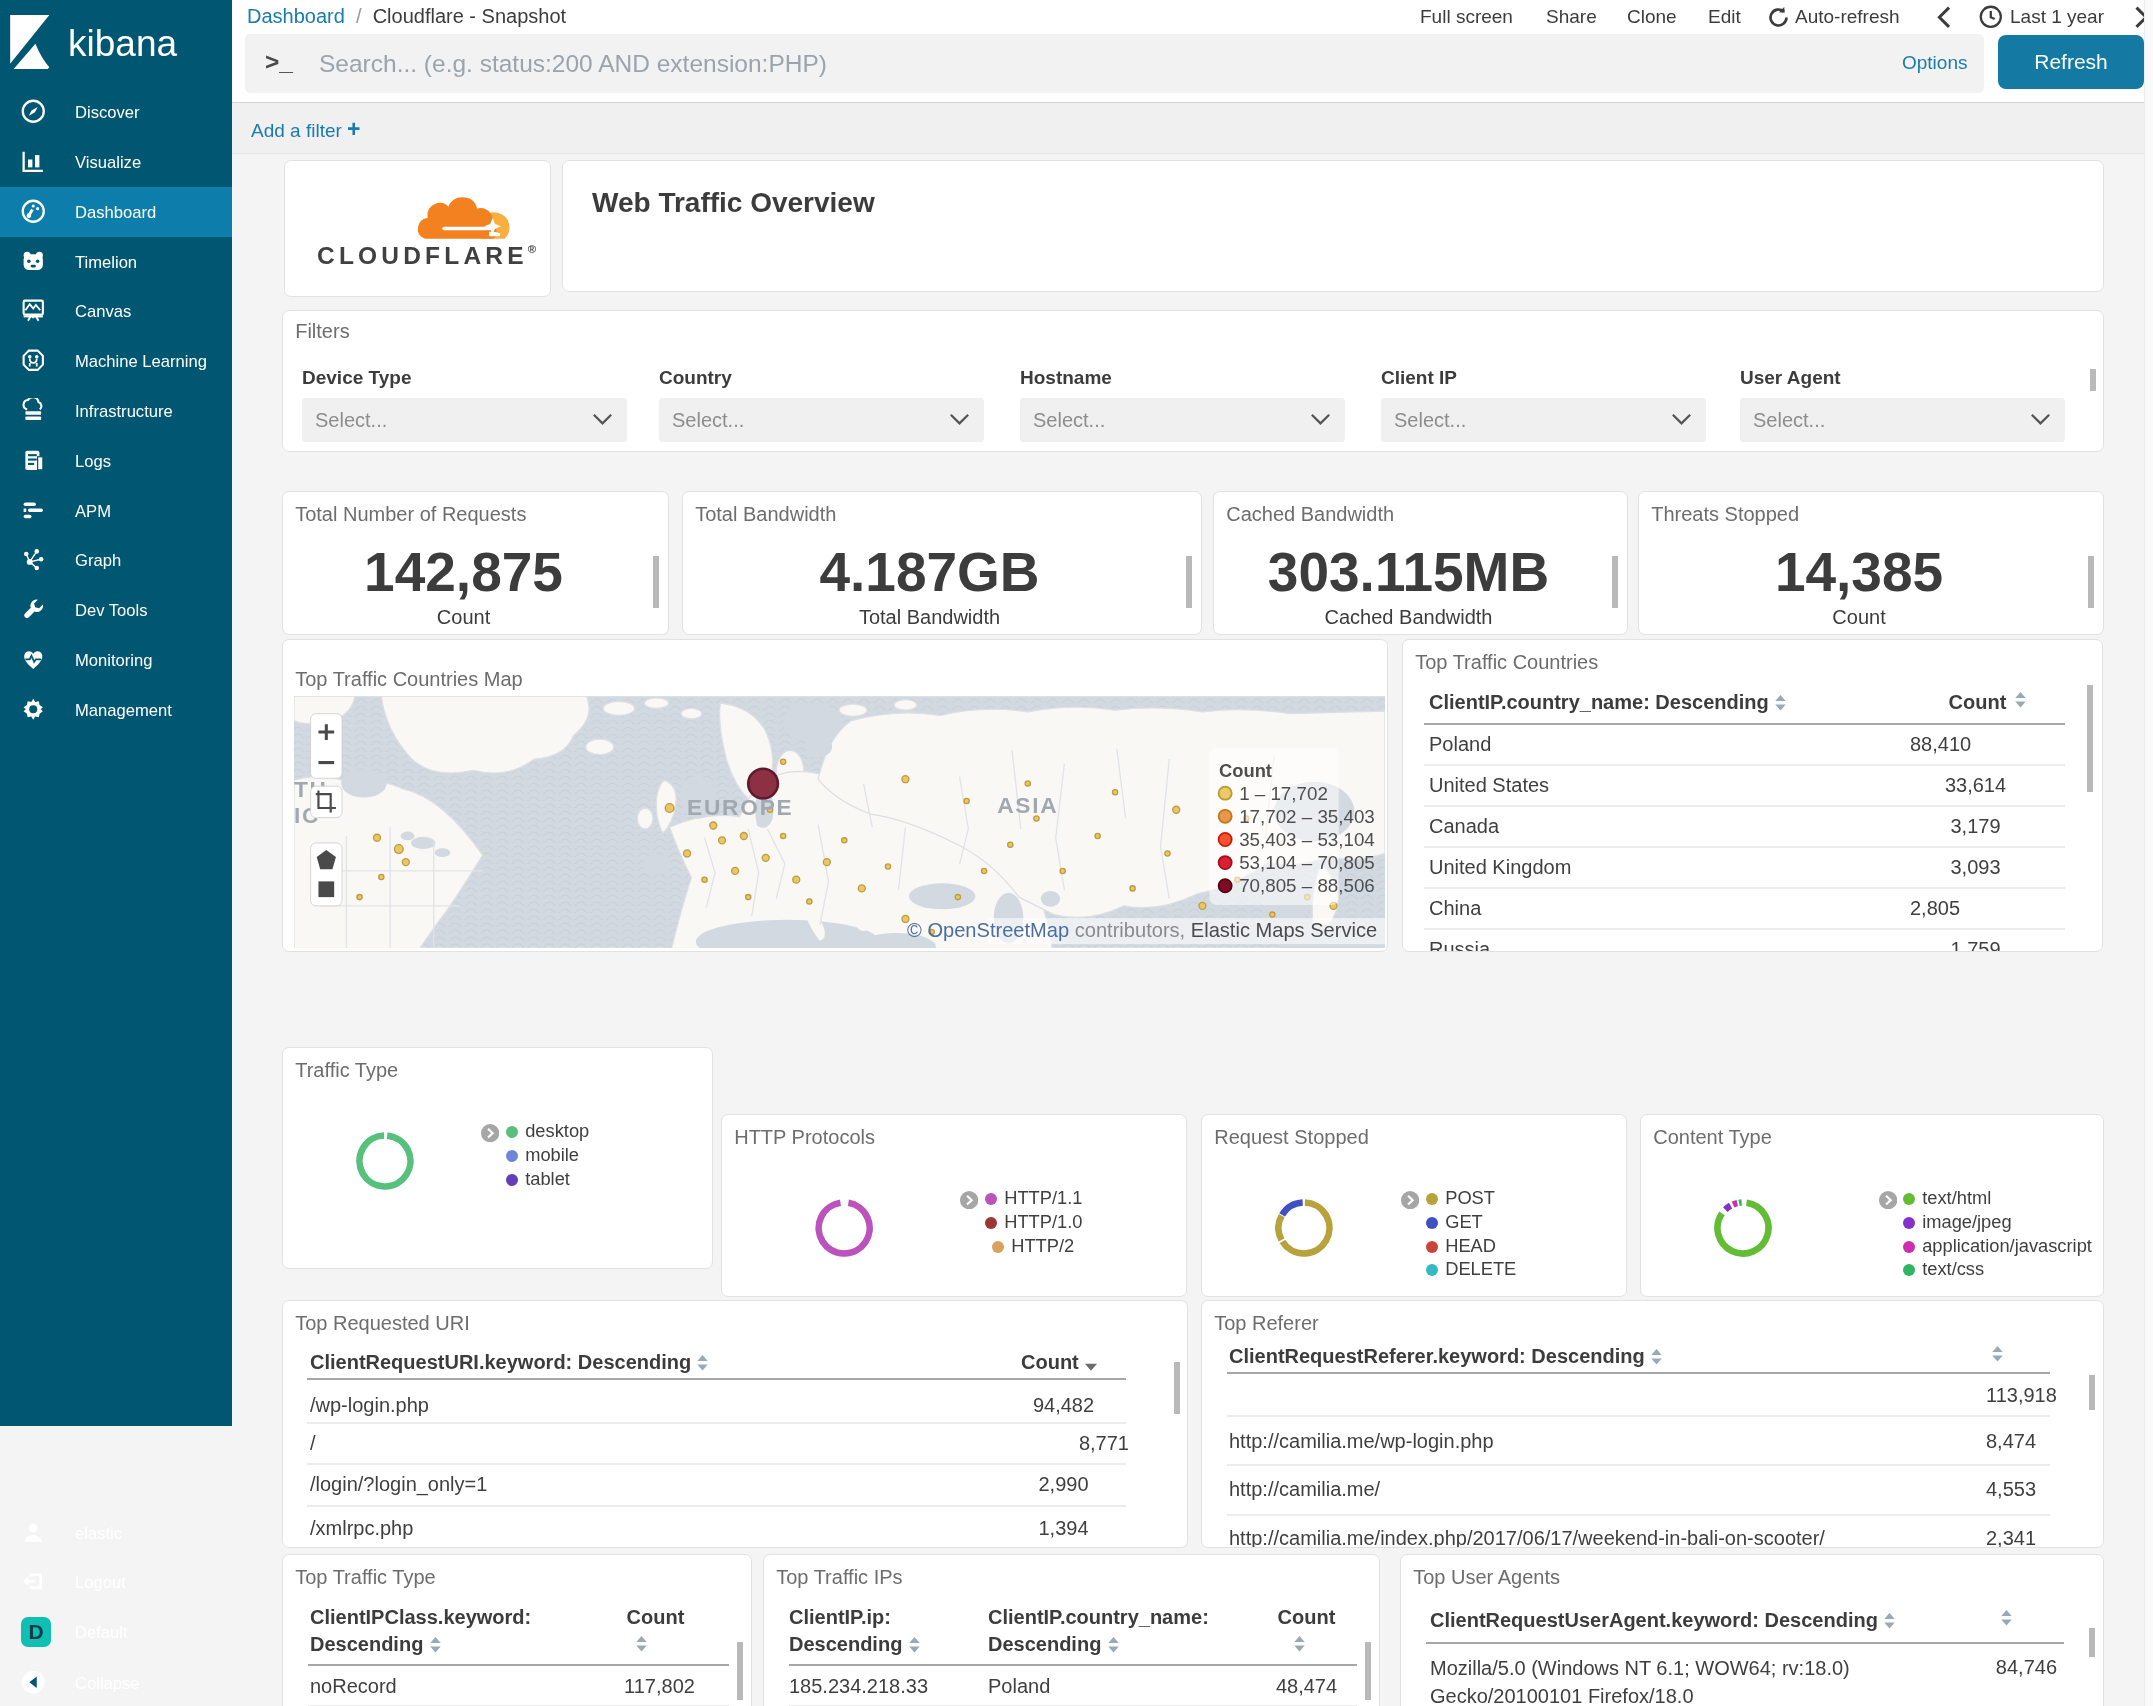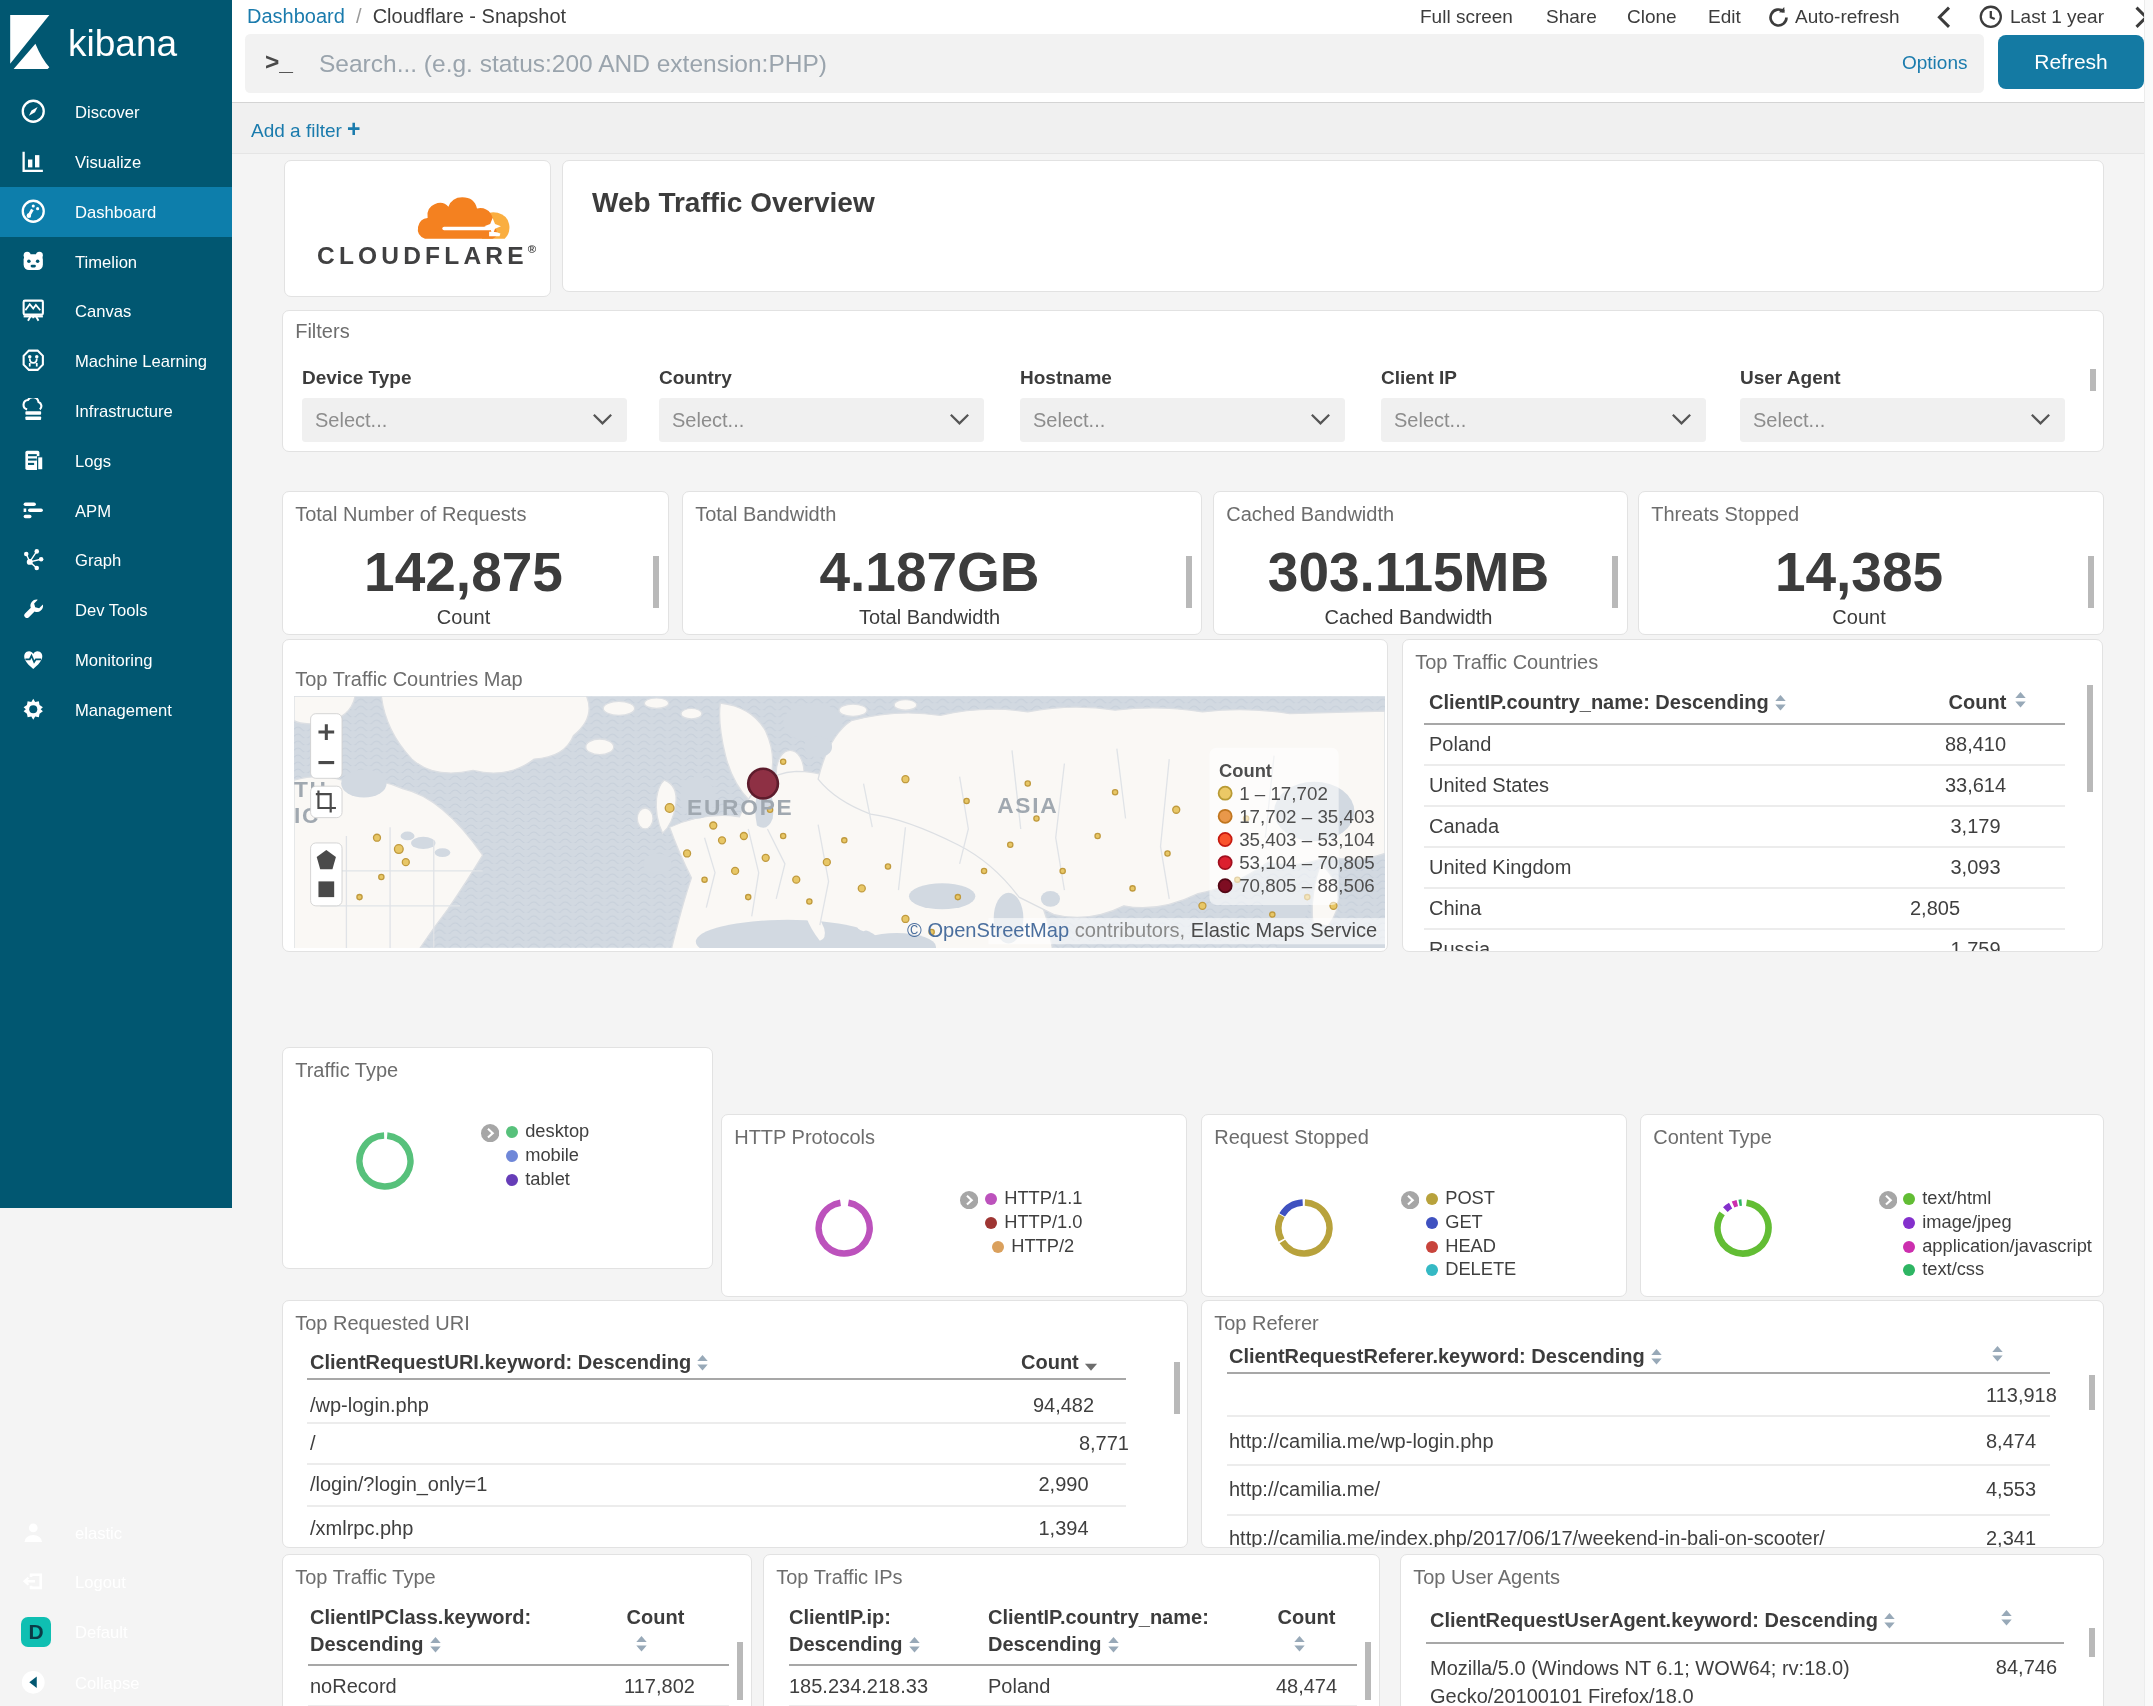--- a/index.html
+++ b/index.html
@@ -1,17 +1,17 @@
 <!DOCTYPE html>
 <html style="font-size:14px"><head><meta charset="utf-8"><style>
 *{margin:0;padding:0;box-sizing:border-box}
 html,body{width:2154px;height:1707px;overflow:hidden;background:#f4f4f4;
  font-family:"Liberation Sans",sans-serif;color:#3f3f3f;position:relative}
 .abs{position:absolute}
-#side{position:absolute;left:0;top:0;width:232px;height:1208px;background:#015771;z-index:5}
+#side{position:absolute;left:0;top:0;width:232px;height:1426px;background:#015771;z-index:5}
 .nav{position:absolute;left:0;width:100%;height:50px;color:#fff;font-size:16.6px}
 .nav .ic{position:absolute;left:21px;top:12.2px;width:24.5px;height:24.5px}
 .nav .lb{position:absolute;left:75px;top:15px;line-height:22px;white-space:nowrap}
 .nav.sel{background:#0d7eab}
 #main{position:absolute;left:232px;top:0;right:0;height:1707px}
 .panel{position:absolute;background:#fff;border:1.7px solid #e2e2e2;border-radius:7px;overflow:hidden}
 .ptitle{position:absolute;left:12.2px;top:7.9px;font-size:20px;color:#6d6d6d;white-space:nowrap}
 .thumb{position:absolute;width:6.1px;background:#b9b9b9}
 .hdr{font-weight:bold;color:#3c3c3c;font-size:20px;line-height:26px;white-space:nowrap}
 .cell{font-size:20px;line-height:26px;color:#3f3f3f;white-space:nowrap}
@@ -424,21 +424,21 @@
           <path d="M7.5 1 L13.5 8 H1.5 Z" fill="#98a9b8"></path>
           <path d="M7.5 19 L13.5 12 H1.5 Z" fill="#98a9b8"></path>
         </svg></div>
 <div class="hdr abs" style="left:509px;top:49px;width:131px;text-align:center">Count</div>
       <div class="abs" style="left:606px;top:51px"><svg class="sort" width="13" height="17.5" viewBox="0 0 15 20">
           <path d="M7.5 1 L13.5 8 H1.5 Z" fill="#98a9b8"></path>
           <path d="M7.5 19 L13.5 12 H1.5 Z" fill="#98a9b8"></path>
         </svg></div>
 <div class="hsep" style="left:21px;top:83px;width:641px"></div>
 <div class="cell abs" style="left:26px;top:91px">Poland</div>
-<div class="cell abs" style="left:507px;top:91px;width:131px;text-align:center">88,410</div>
+<div class="cell abs" style="left:507px;top:91px;width:131px;text-align:left">88,410</div>
 <div class="cell abs" style="left:26px;top:132px">United States</div>
 <div class="cell abs" style="left:507px;top:132px;width:131px;text-align:center">33,614</div>
 <div class="sep" style="left:21px;top:124px;width:641px"></div>
 <div class="cell abs" style="left:26px;top:173px">Canada</div>
 <div class="cell abs" style="left:507px;top:173px;width:131px;text-align:center">3,179</div>
 <div class="sep" style="left:21px;top:165px;width:641px"></div>
 <div class="cell abs" style="left:26px;top:214px">United Kingdom</div>
 <div class="cell abs" style="left:507px;top:214px;width:131px;text-align:center">3,093</div>
 <div class="sep" style="left:21px;top:206px;width:641px"></div>
 <div class="cell abs" style="left:26px;top:255px">China</div>

